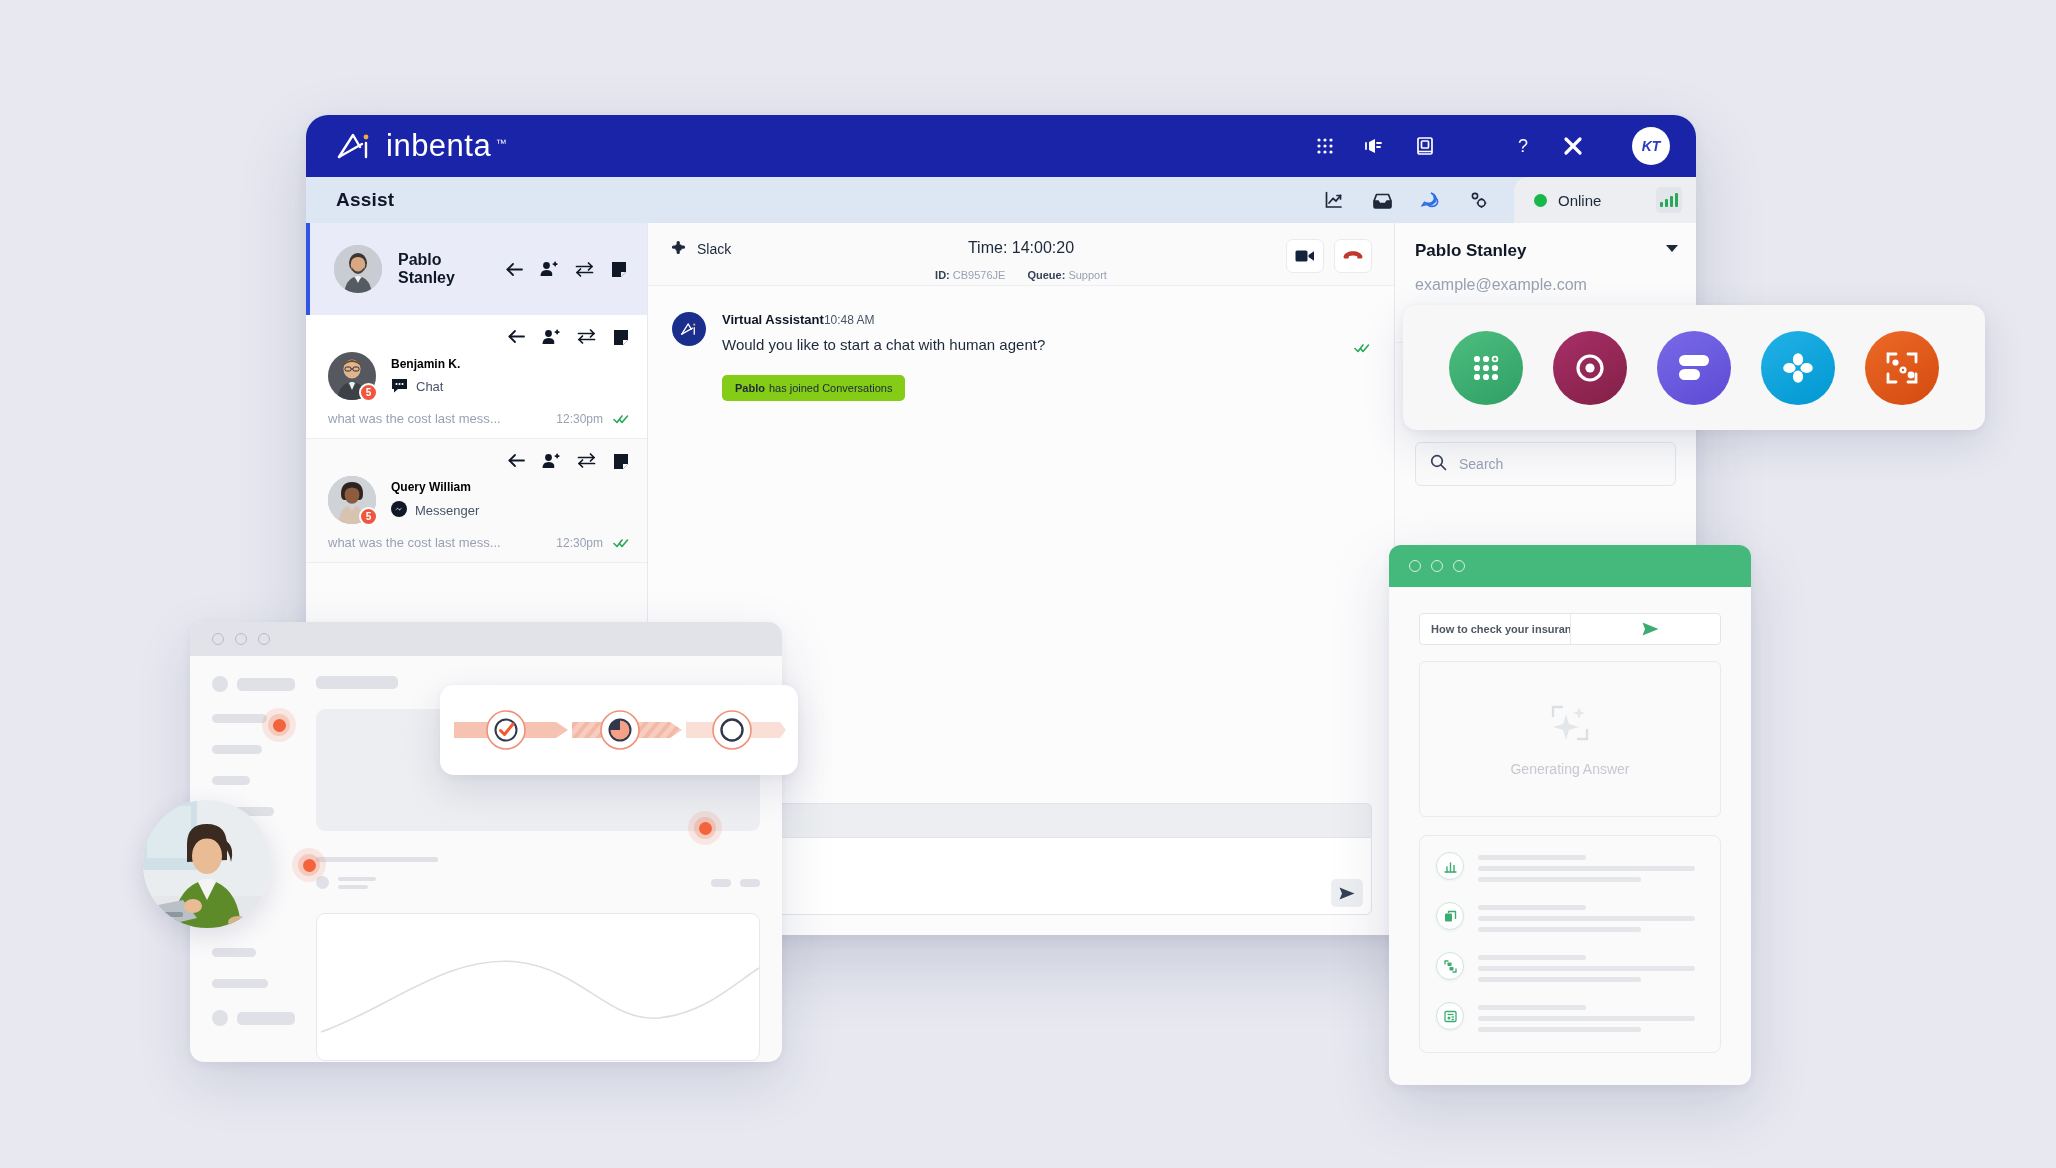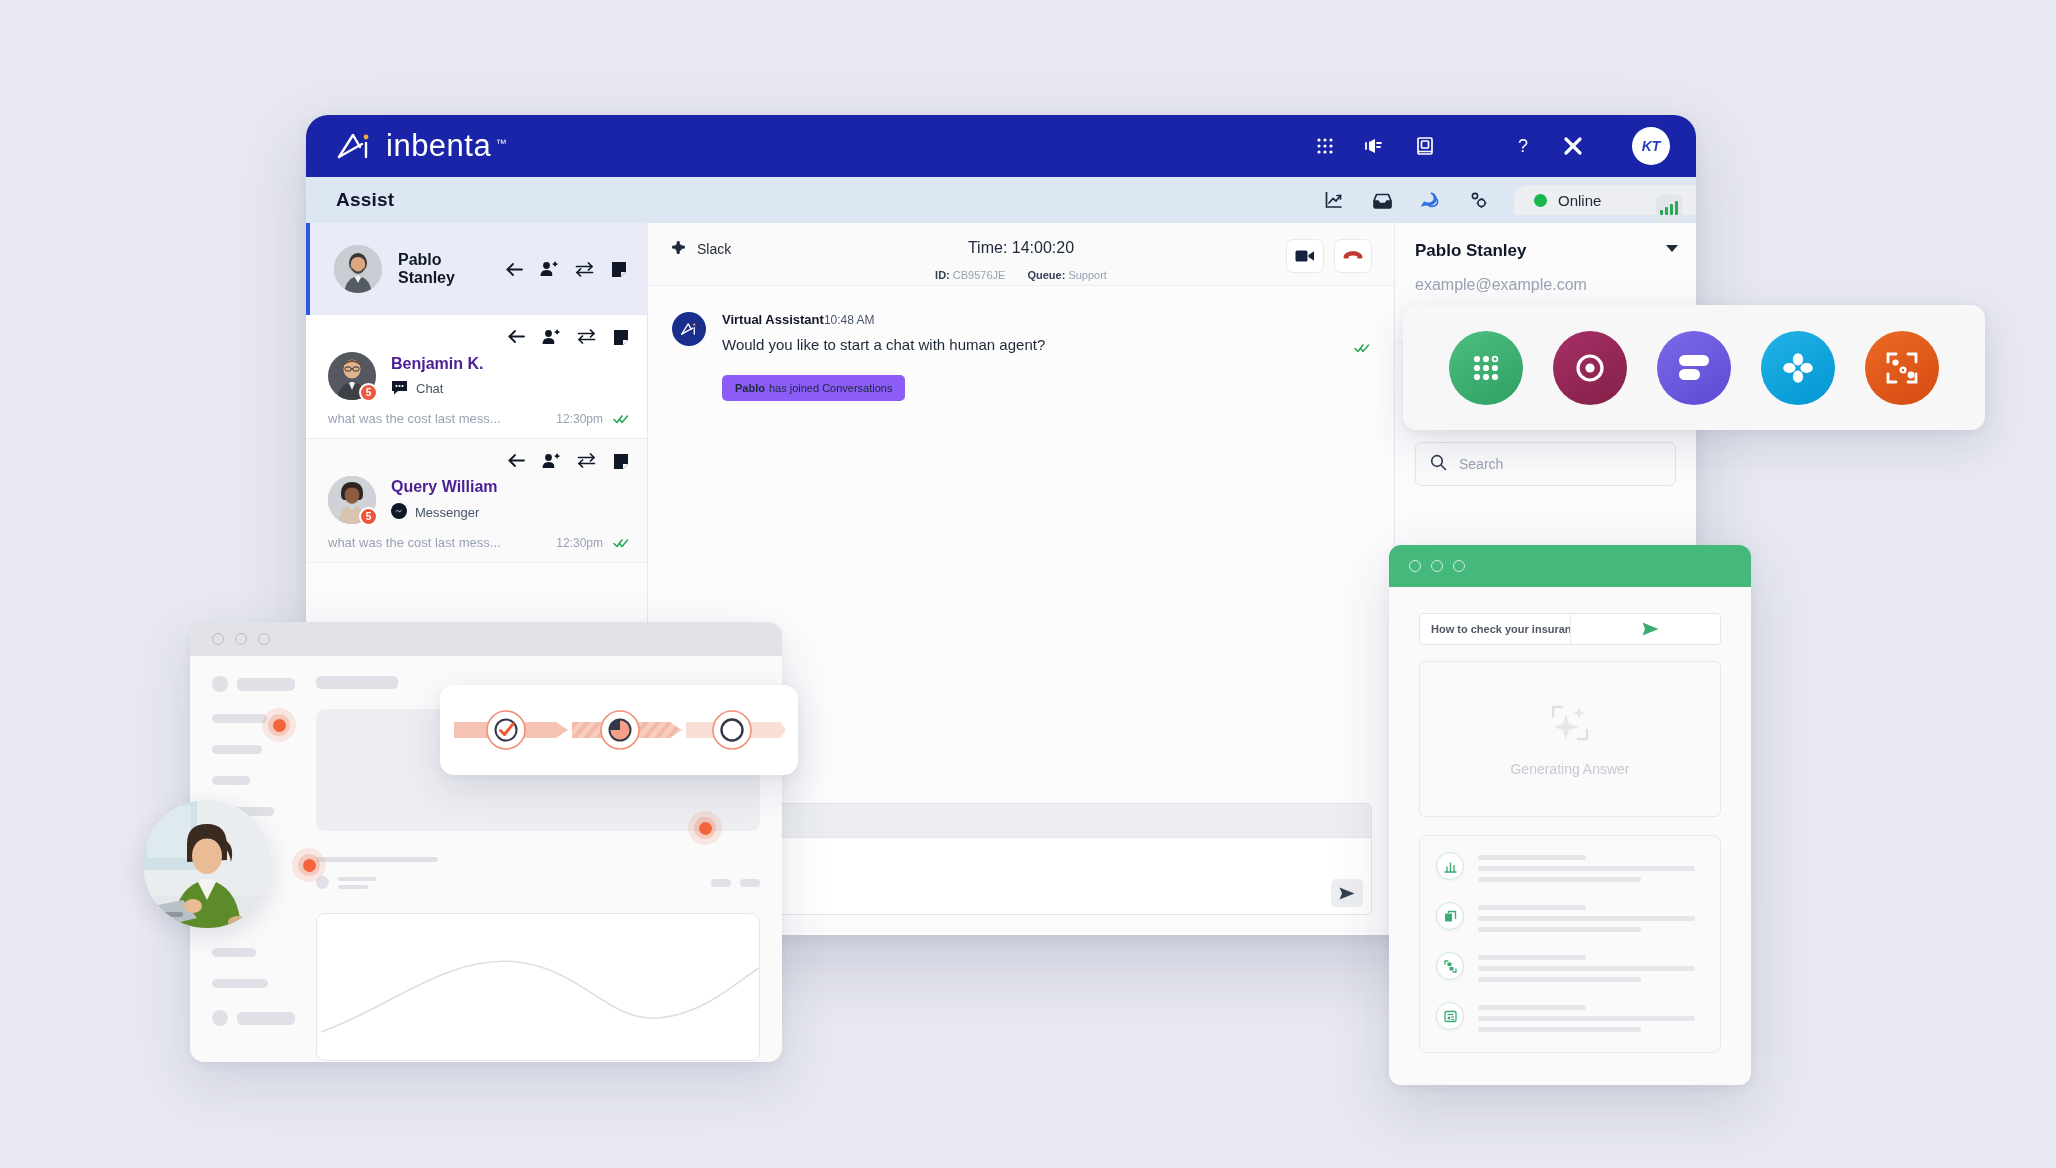--- a/index.html
+++ b/index.html
@@ -65,21 +65,21 @@
     margin-left: auto; display: flex; align-items: center;
     height: 100%;
   }
   .sb-ic {
     width: 34px; height: 34px; margin: 0 7px;
     display: flex; align-items: center; justify-content: center;
     color: #1d2939; cursor: pointer;
   }
   .sb-ic.active { color: #2f6fe4; }
   .status-pill {
-    margin-left: 12px; height: 30px; width: 182px;
+    margin-left: 12px; height: 46px; width: 182px;
     background: #eceef2; border-top-left-radius: 14px;
     display: flex; align-items: center; gap: 11px;
     padding-left: 20px; position: relative;
   }
   .status-dot {
     width: 13px; height: 13px; border-radius: 50%; background: #16b74b;
   }
   .status-txt { font-size: 15px; color: #1d2939; }
   .signal {
     position: absolute; right: 14px; top: 10px;
@@ -130,21 +130,21 @@
   .ci-acts { display: flex; justify-content: flex-end; gap: 17px; margin-bottom: 6px; }
   .ci-acts .ra { color: #101828; display: flex; }
   .ci-main { display: flex; align-items: center; gap: 15px; }
   .ava-badge {
     position: absolute; right: -2px; bottom: -2px;
     width: 19px; height: 19px; border-radius: 50%;
     background: #f0553d; color: #fff; font-size: 10px;
     font-weight: 700; display: flex; align-items: center;
     justify-content: center; border: 2px solid #fff;
   }
-  .ci-name { font-size: 16px; font-weight: 700; color: #4c1d95; }
+  .ci-name { font-size: 12px; font-weight: 700; color: #000000; }
   .ci-chan {
     display: flex; align-items: center; gap: 8px;
     margin-top: 7px; font-size: 13px; color: #475467;
   }
   .ci-foot {
     display: flex; align-items: center; margin-top: 11px;
   }
   .ci-prev { font-size: 13px; color: #98a2b3; }
   .ci-time { margin-left: auto; font-size: 12px; color: #98a2b3; }
   .tick { margin-left: 10px; color: #2aa85a; display: flex; }
@@ -185,21 +185,21 @@
   .msg-head { display: flex; align-items: baseline; }
   .msg-who { font-size: 13px; font-weight: 700; color: #101828; }
   .msg-when { font-size: 12px; color: #475467; }
   .msg-text {
     font-size: 15px; color: #1d2939; margin-top: 9px;
     display: flex; align-items: flex-end;
   }
   .msg-text .tick { margin-left: auto; }
   .join-pill {
     margin-top: 22px; display: inline-flex; align-items: center;
-    background: #8b5cf6; border-radius: 5px;
+    background: #84cc16; border-radius: 5px;
     padding: 7px 13px; font-size: 11px; color: #1d2939;
   }
   .join-pill b { font-weight: 700; margin-right: 4px; }
 
   .composer { margin: 0 22px 20px; }
   .comp-tools {
     height: 34px; background: #eceef1;
     border: 1px solid #e3e5e9; border-bottom: none;
     border-radius: 6px 6px 0 0;
     display: flex; align-items: center; gap: 18px; padding: 0 16px;

